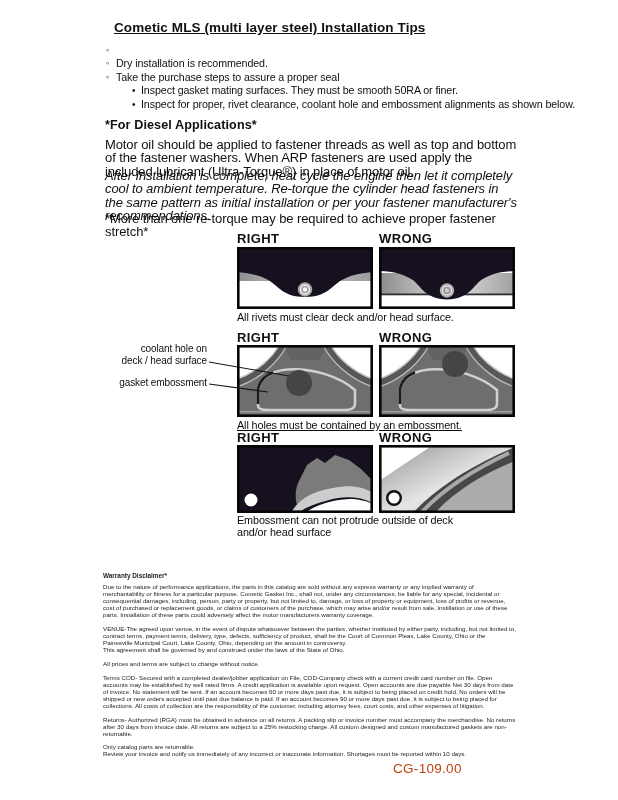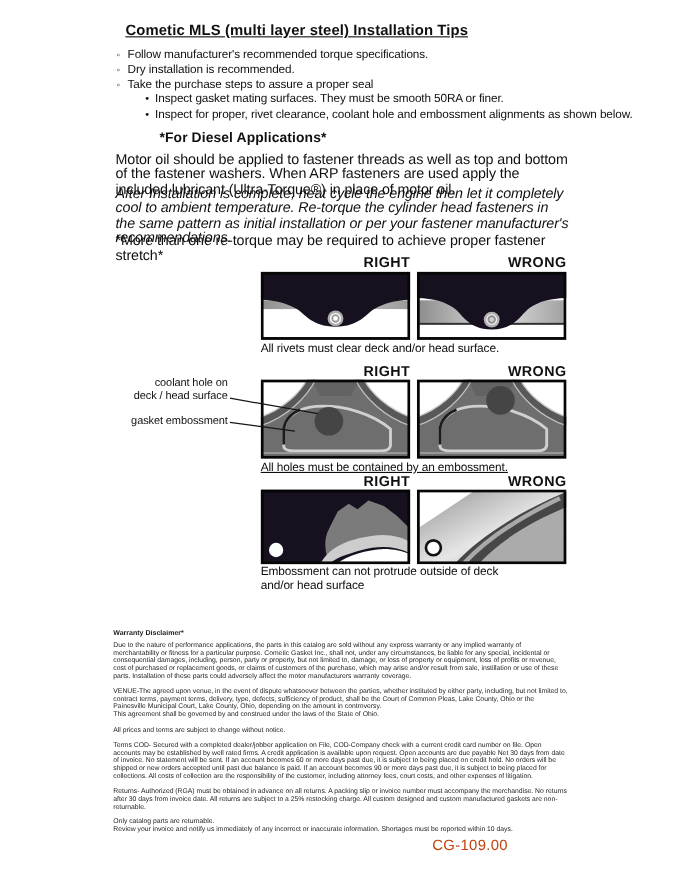--- a/index.html
+++ b/index.html
@@ -9,24 +9,24 @@
   }
   .title{
     position:absolute;left:114px;top:20px;font-size:13.5px;font-weight:bold;
     text-decoration:underline;letter-spacing:.1px;white-space:nowrap;
   }
   .tips{position:absolute;left:106px;top:44px;font-size:10.7px;line-height:13.4px;letter-spacing:-.1px;}
   .tip{display:flex;}
   .tip .g{width:10px;flex:0 0 10px;font-size:9px;line-height:13.4px;}
   .tip.sub{margin-left:26px;}
   .tip.sub .g{width:9px;flex:0 0 9px;font-size:10px;}
-  .diesel-h{position:absolute;left:105px;top:118px;font-size:12.6px;font-weight:bold;letter-spacing:.1px;margin-left:40px;}
+  .diesel-h{position:absolute;left:105px;top:118px;font-size:12.6px;font-weight:bold;letter-spacing:.1px;}
   .para{position:absolute;left:105px;width:414px;font-size:13px;line-height:13.4px;letter-spacing:-.1px;}
   .p1{top:138px;} .p2{top:169px;font-style:italic;} .p3{top:212px;}
-  .flabel{position:absolute;width:136px;text-align:right;font-size:13px;font-weight:bold;letter-spacing:.4px;}
+  .flabel{position:absolute;width:136px;text-align:left;font-size:13px;font-weight:bold;letter-spacing:.4px;}
   .fcap{position:absolute;left:237px;font-size:10.8px;line-height:11.6px;letter-spacing:-.1px;color:#0c0c0c;}
   .panel{position:absolute;}
   .panel svg{display:block;}
   .ann{position:absolute;left:80px;width:127px;text-align:right;font-size:10px;line-height:11.6px;letter-spacing:-.1px;}
   .leader{position:absolute;left:205px;top:340px;pointer-events:none;}
   .legal{position:absolute;left:103px;top:572px;width:413px;font-size:6.2px;line-height:7.1px;color:#1c1c1c;letter-spacing:0;}
   .legal .lh{font-size:6.4px;font-weight:bold;margin:0 0 4px 0;}
   .legal p{margin:0 0 6.5px 0;}
   .legal p.tight{margin-bottom:0;}
   .pcode{position:absolute;left:393px;top:761px;font-size:13.5px;color:#c2410c;letter-spacing:.3px;}
@@ -34,21 +34,20 @@
 </head>
 <body>
 
 <div class="page">
 
   <div class="title">Cometic MLS (multi layer steel) Installation Tips</div>
 
   <div class="tips">
     <div class="tip">
         <span class="g">◦</span>
-        <span>Follow manufacturer's recommended torque specifications.</span>
       </div>
     <div class="tip">
         <span class="g">◦</span>
         <span>Dry installation is recommended.</span>
       </div>
     <div class="tip">
         <span class="g">◦</span>
         <span>Take the purchase steps to assure a proper seal</span>
       </div>
     <div class="tip sub">

